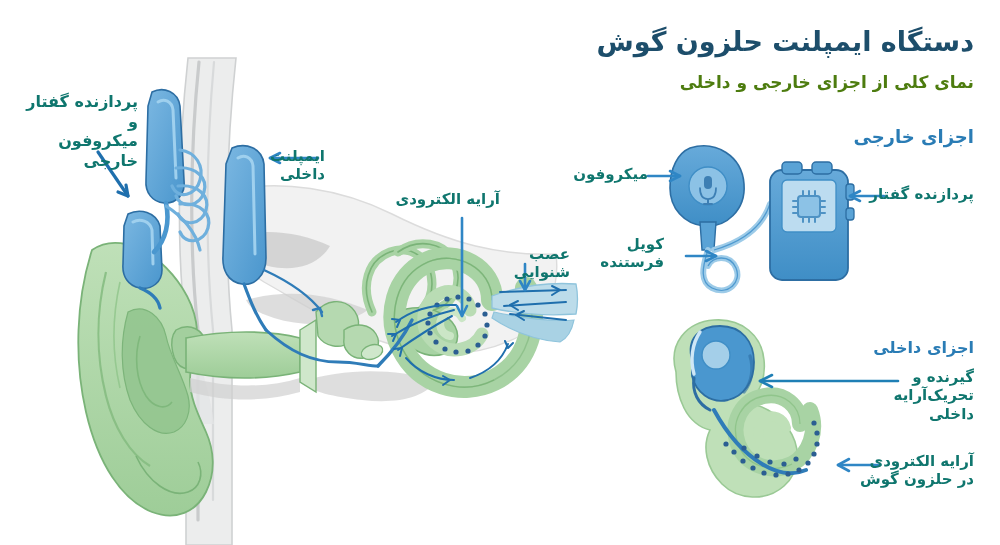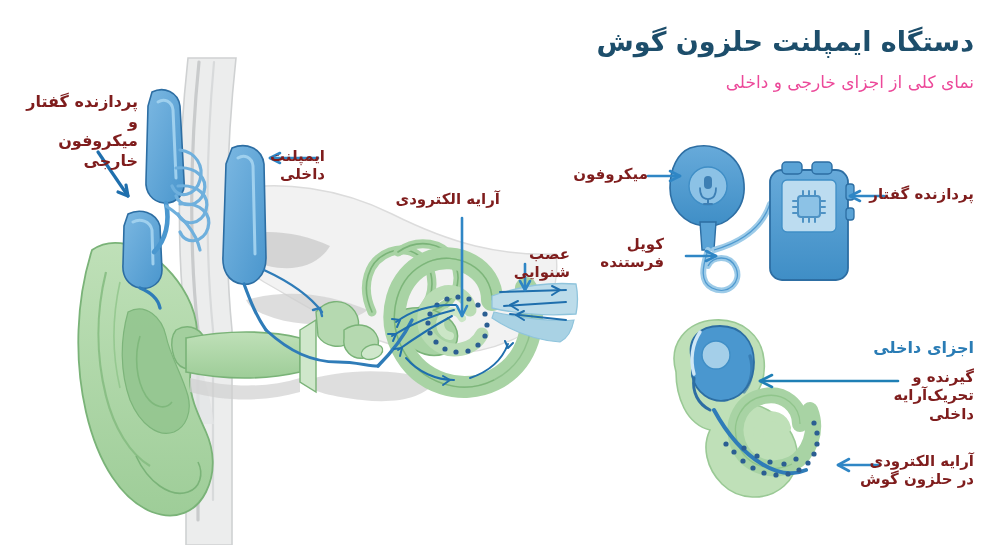--- a/index.html
+++ b/index.html
@@ -5,24 +5,24 @@
 <style>
   html,body{margin:0;padding:0;}
   body{
     width:1000px;height:545px;
     background:#ffffff;
     font-family:"DejaVu Sans","Liberation Sans",sans-serif;
     overflow:hidden;position:relative;
   }
   #stage{position:relative;width:1000px;height:483px;border-radius:17px;}
 
-  .lbl{position:absolute;color:#7f1d1d;font-weight:700;line-height:1.22;white-space:pre-line;}
+  .lbl{position:absolute;color:#0f766e;font-weight:700;line-height:1.22;white-space:pre-line;}
   .head{position:absolute;color:#2a7cb5;font-weight:700;white-space:nowrap;}
   .title{position:absolute;color:#1d4e6b;font-weight:700;white-space:nowrap;}
-  .sub{position:absolute;color:#ec4899;font-weight:400;white-space:nowrap;}
+  .sub{position:absolute;color:#4d7c0f;font-weight:700;white-space:nowrap;}
 
   .r-align{text-align:right;}
 
   svg{display:block;}
   .svg-layer{position:absolute;left:0;top:0;width:1000px;height:545px;pointer-events:none;}
 </style>
 </head>
 <body>
 
 <div id="stage">
@@ -339,20 +339,21 @@
       <g>
         <path d="M880,465 L838,465"></path>
         <path d="M838,465 L849,459 M838,465 L849,471"></path>
       </g>
     </g>
   </svg>
 
   <div class="title r-align" style="right:26px;top:26px;font-size:27px;letter-spacing:0;">دستگاه ایمپلنت حلزون گوش</div>
   <div class="sub r-align" style="right:26px;top:72px;font-size:17px;">نمای کلی از اجزای خارجی و داخلی</div>
 
+  <div class="head r-align" style="right:26px;top:126px;font-size:18px;">اجزای خارجی</div>
   <div class="head r-align" style="right:26px;top:338px;font-size:16px;">اجزای داخلی</div>
 
   <div class="lbl r-align" style="right:862px;top:92px;font-size:16px;width:124px;">پردازنده گفتار و
 میکروفون خارجی</div>
 
   <div class="lbl r-align" style="right:675px;top:147px;font-size:15px;width:100px;">ایمپلنت داخلی</div>
 
   <div class="lbl r-align" style="right:500px;top:190px;font-size:15px;width:110px;">آرایه الکترودی</div>
 
   <div class="lbl r-align" style="right:430px;top:245px;font-size:15px;width:86px;">عصب شنوایی</div>

